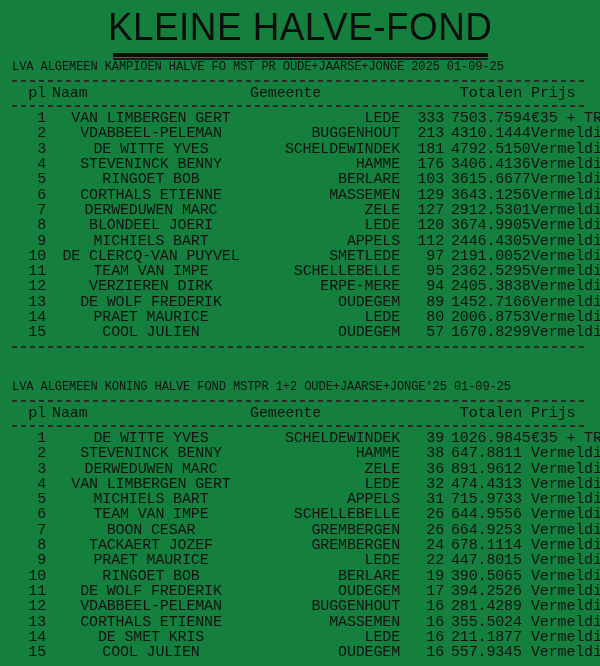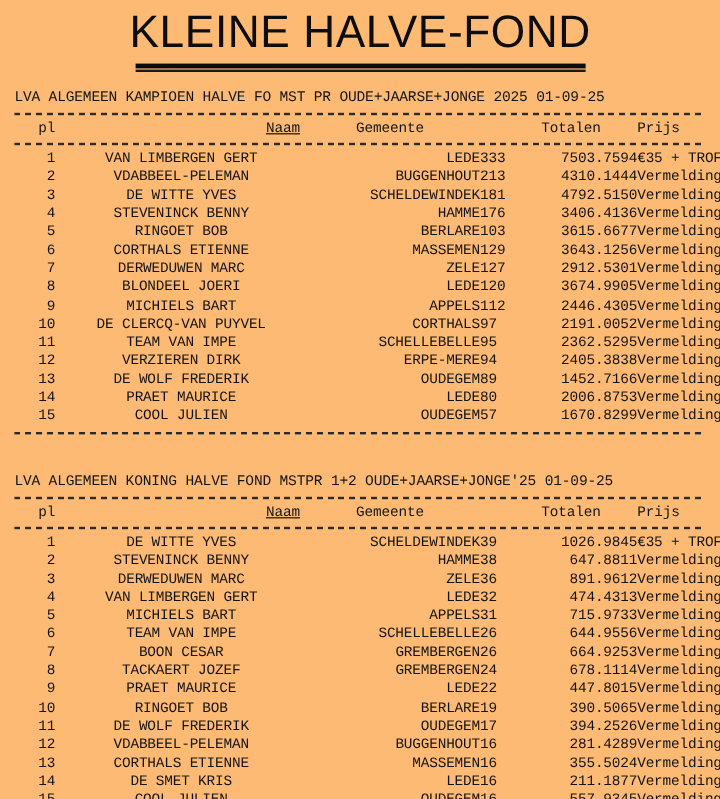--- a/index.html
+++ b/index.html
@@ -11,21 +11,21 @@
     width: 600px;
     height: 666px;
     overflow: hidden;
     font-family: "Liberation Mono", "DejaVu Sans Mono", monospace;
     color: #111111;
     position: relative;
   }
   .page {
     width: 600px;
     height: 666px;
-    background: #fdba74;
+    background: #15803d;
     position: relative;
     box-sizing: border-box;
   }
 
   
   .title-block {
     width: 100%;
     text-align: center;
     padding-top: 8px;
   }
@@ -51,21 +51,21 @@
     height: 2px;
     margin-top: 1px;
     background: #1a1a1a;
   }
 
   
   .report {
     padding: 0 12px;
     box-sizing: border-box;
   }
-  .report-1 { margin-top: 14px; }
+  .report-1 { }
   .report-2 { margin-top: 30px; }
 
   .section-title {
     font-family: "Liberation Mono", "DejaVu Sans Mono", monospace;
     font-size: 12.2px;
     letter-spacing: -0.15px;
     white-space: nowrap;
     color: #131313;
     margin: 0 0 3px 0;
     transform: scaleX(0.995);
@@ -87,43 +87,43 @@
     background-repeat: repeat-x;
     margin: 2px 0 2px 0;
   }
   .dash-rule.tight { margin: 1px 0 2px 0; }
 
   
   table.listing {
     border-collapse: collapse;
     width: 100%;
     font-family: "Liberation Mono", "DejaVu Sans Mono", monospace;
-    font-size: 12px;
+    font-size: 15px;
     color: #131313;
     table-layout: fixed;
   }
   table.listing th,
   table.listing td {
     padding: 0;
     line-height: 15.3px;
     white-space: nowrap;
     font-weight: normal;
     vertical-align: baseline;
   }
   .col-pl    { width: 34px;  text-align: right; padding-right: 6px !important; }
   .col-naam  { width: 198px; text-align: center; }
   .col-gem   { width: 150px; text-align: right; }
-  .col-cnt   { width: 44px;  text-align: left; padding-right: 7px !important; }
-  .col-tot   { width: 80px;  text-align: right; }
+  .col-cnt   { width: 44px;  text-align: right; padding-right: 7px !important; }
+  .col-tot   { width: 80px;  }
   .col-prijs { width: auto;  text-align: right; padding-right: 2px !important; }
 
   thead th.col-pl    { text-align: right; padding-right: 6px !important; }
-  thead th.col-naam  { text-align: right; text-decoration: underline; }
-  thead th.col-gem   { text-align: center; }
-  thead th.hdr-tot   { text-align: left; }
+  thead th.col-naam  { text-align: left; }
+  thead th.col-gem   { text-align: left; }
+  thead th.hdr-tot   { text-align: center; }
   thead th.hdr-prijs { text-align: left; padding-right: 2px !important; }
 
   .hdr-row th { letter-spacing: -0.1px; }
   .data-row td { letter-spacing: -0.15px; }
 
   
   .scan-noise {
     pointer-events: none;
     position: absolute;
     inset: 0;
@@ -233,21 +233,21 @@
             <td class="col-pl">9</td>
             <td class="col-naam">MICHIELS BART</td>
             <td class="col-gem">APPELS</td>
             <td class="col-cnt">112</td>
             <td class="col-tot">2446.4305</td>
             <td class="col-prijs">Vermelding</td>
           </tr>
           <tr class="data-row">
             <td class="col-pl">10</td>
             <td class="col-naam">DE CLERCQ-VAN PUYVEL</td>
-            <td class="col-gem">CORTHALS</td>
+            <td class="col-gem">SMETLEDE</td>
             <td class="col-cnt">97</td>
             <td class="col-tot">2191.0052</td>
             <td class="col-prijs">Vermelding</td>
           </tr>
           <tr class="data-row">
             <td class="col-pl">11</td>
             <td class="col-naam">TEAM VAN IMPE</td>
             <td class="col-gem">SCHELLEBELLE</td>
             <td class="col-cnt">95</td>
             <td class="col-tot">2362.5295</td>

